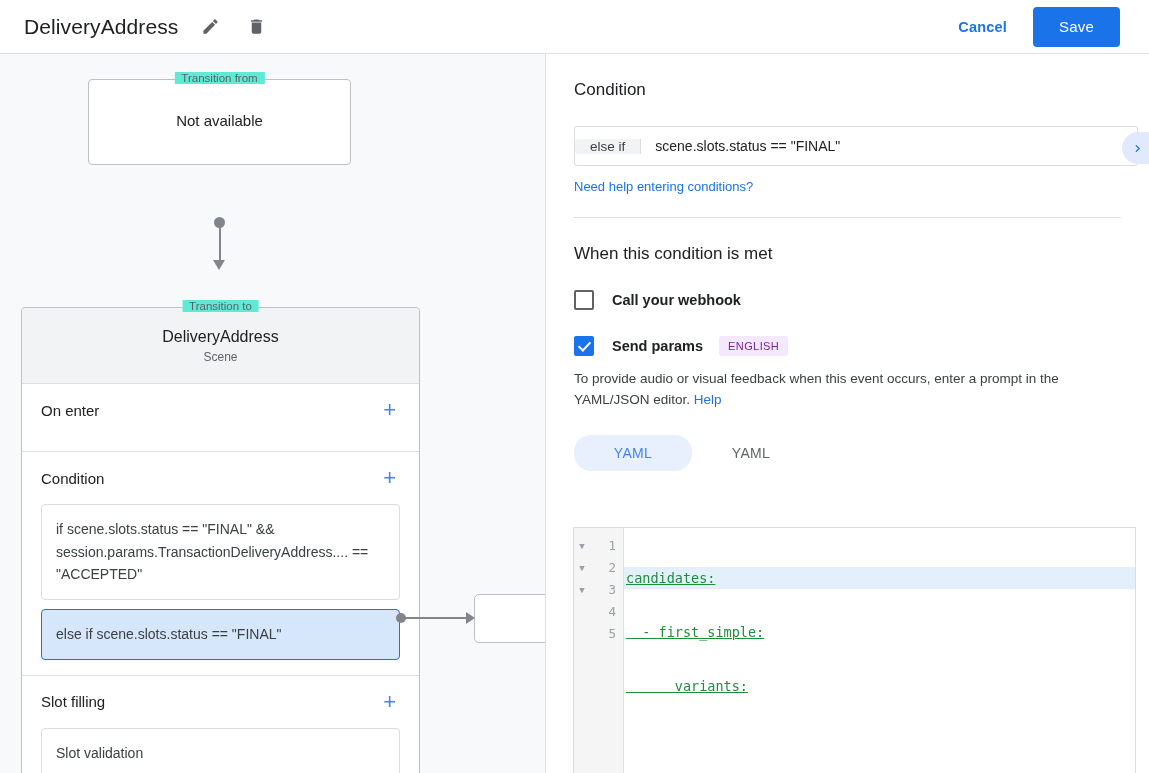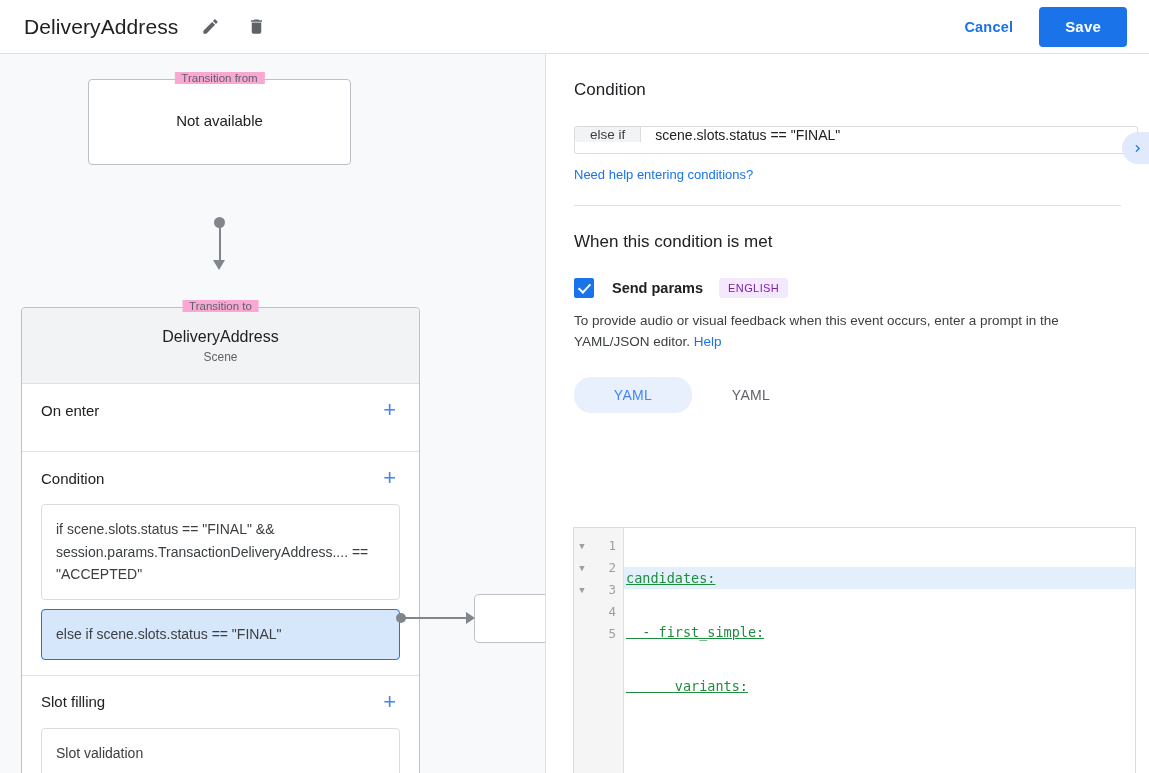--- a/index.html
+++ b/index.html
@@ -37,25 +37,25 @@
   .cancel-btn {
     font-size: 14.5px; font-weight: 600;
     color: #1a73e8;
     background: none; border: none;
     padding: 8px 14px;
     cursor: pointer;
     font-family: "Liberation Sans", sans-serif;
     letter-spacing: .2px;
   }
   .save-btn {
-    margin-left: 12px; margin-right: 22px;
+    margin-left: 12px; margin-right: 29px;
     background: #1a73e8;
     color: #ffffff;
     border: none; border-radius: 4px;
-    font-size: 15px; font-weight: 700;
+    font-size: 15px; font-weight: 400;
     padding: 0 26px; height: 40px;
     cursor: pointer;
     font-family: "Liberation Sans", sans-serif;
     letter-spacing: .2px;
   }
 
   
   .body-wrap {
     position: absolute; left: 0; top: 54px;
     width: 1149px; height: 719px;
@@ -75,21 +75,21 @@
     position: absolute; left: 88px; top: 25px;
     width: 263px; height: 86px;
     background: #ffffff;
     border: 1px solid #bdc1c6;
     border-radius: 4px;
   }
   .node-legend {
     position: absolute;
     top: -8px; left: 50%;
     transform: translateX(-50%);
-    background: #f9a8d4;
+    background: #5eead4;
     padding: 0 7px;
     font-size: 11.5px;
     color: #5f6368;
     white-space: nowrap;
   }
   .node-from-label {
     position: absolute; left: 0; right: 0; top: 32px;
     text-align: center;
     font-size: 15px; color: #202124;
   }
@@ -200,24 +200,24 @@
   }
   .rp-divider {
     height: 1px; background: #e0e0e0;
     margin-top: 22px;
   }
   .rp-title {
     font-size: 17px; color: #202124; font-weight: 400;
     margin: 0 0 26px 0;
   }
   .cond-row {
-    display: flex; align-items: flex-start;
+    display: flex; align-items: center;
     border: 1px solid #dadce0;
     border-radius: 3px;
-    height: 28px;
+    height: 40px;
     width: 564px;
   }
   .cond-prefix {
     background: #f1f3f4;
     border-right: 1px solid #dadce0;
     display: flex; align-items: center;
     padding: 0 15px;
     font-size: 13.5px; color: #3c4043;
     border-radius: 3px 0 0 3px;
   }
@@ -438,20 +438,24 @@
         <input class="cond-input" type="text" value="scene.slots.status == &quot;FINAL&quot;" style="">
       </div>
 
       <span class="help-link">Need help entering conditions?</span>
       <div class="rp-divider"></div>
     </div>
 
     <div class="rp-section">
       <div class="rp-title">When this condition is met</div>
 
+      <div class="cb-row" style="margin-bottom:26px;">
+        <div class="cbox"></div>
+        <div class="cb-label">Call your webhook</div>
+      </div>
 
       <div class="cb-row">
         <div class="cbox checked"></div>
         <div class="cb-label">Send params</div>
         <div class="lang-badge">ENGLISH</div>
       </div>
 
       <div class="desc">
         <span>To provide audio or visual feedback when this event occurs, enter a prompt in the YAML/JSON editor.</span>
         <a>Help</a>

